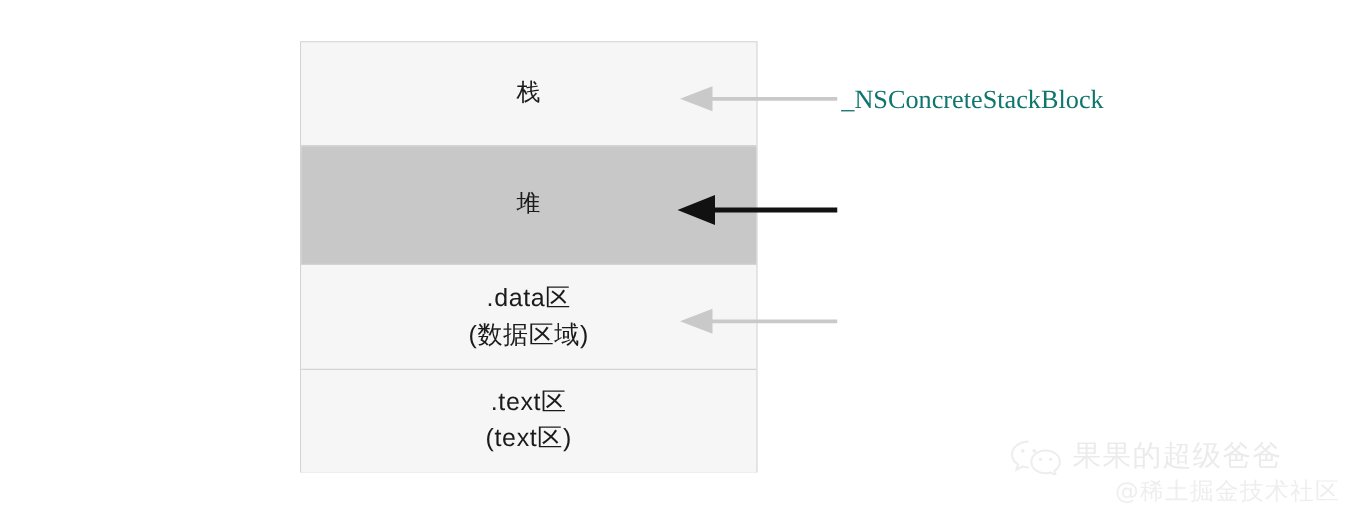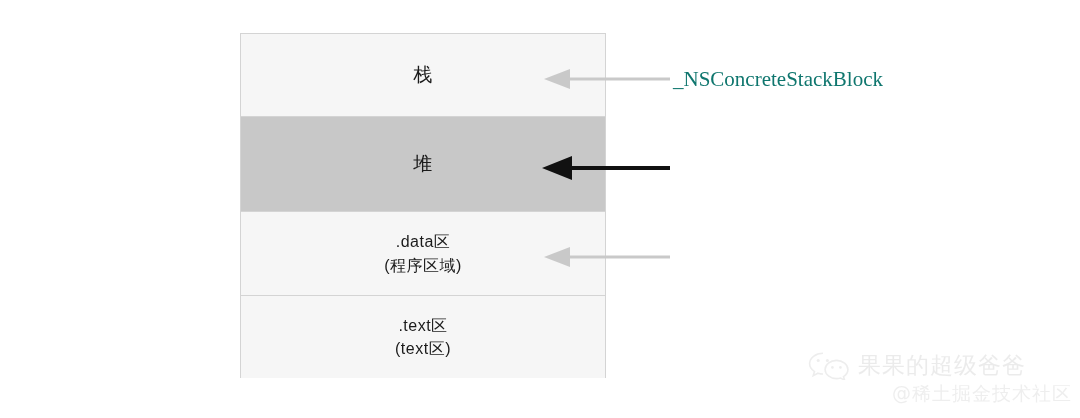--- a/index.html
+++ b/index.html
@@ -52,21 +52,21 @@
 
   .mem-row.light { background: #f6f6f6; }
   .mem-row.dark  { background: #c8c8c8; }
 
   .row-stack { height: 83px; }
   .row-heap  { height: 95px; }
   .row-data  { height: 84px; }
   .row-text  { height: 82px; }
 
   .mem-line {
-    font-size: 16px;
+    font-size: 20px;
     line-height: 1.45;
     font-family: "Liberation Sans", sans-serif;
     white-space: nowrap;
   }
   .mem-line.single { font-size: 19px; }
 
   
   .annotation {
     position: absolute;
     left: 540px;
@@ -146,21 +146,21 @@
     <div class="mem-row light row-stack">
       <div class="mem-line single">栈</div>
     </div>
 
     <div class="mem-row dark row-heap">
       <div class="mem-line single">堆</div>
     </div>
 
     <div class="mem-row light row-data">
       <div class="mem-line">.data区</div>
-      <div class="mem-line">(程序区域)</div>
+      <div class="mem-line">(数据区域)</div>
     </div>
 
     <div class="mem-row light row-text">
       <div class="mem-line">.text区</div>
       <div class="mem-line">(text区)</div>
     </div>
 
   </div>
 
   <div class="annotation ann-stack">

